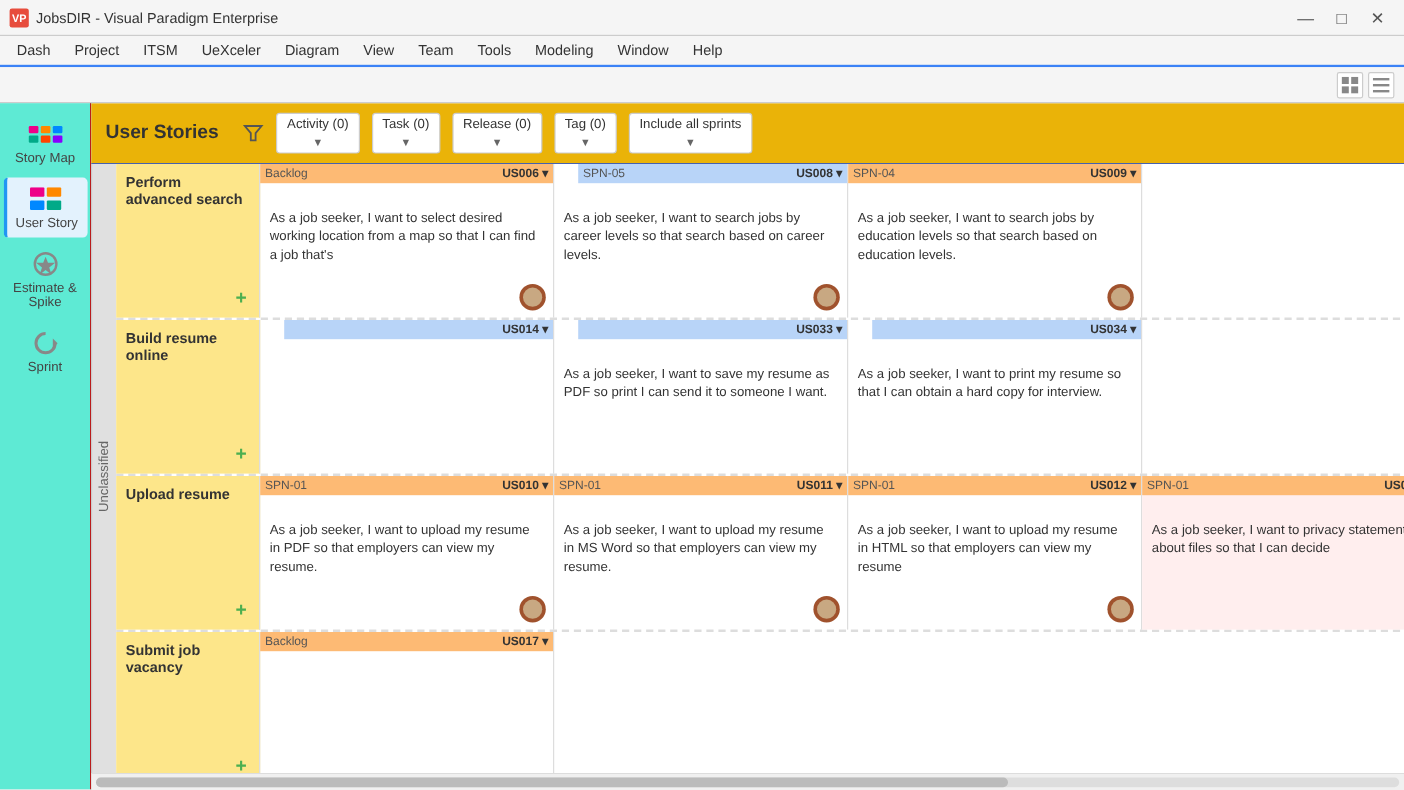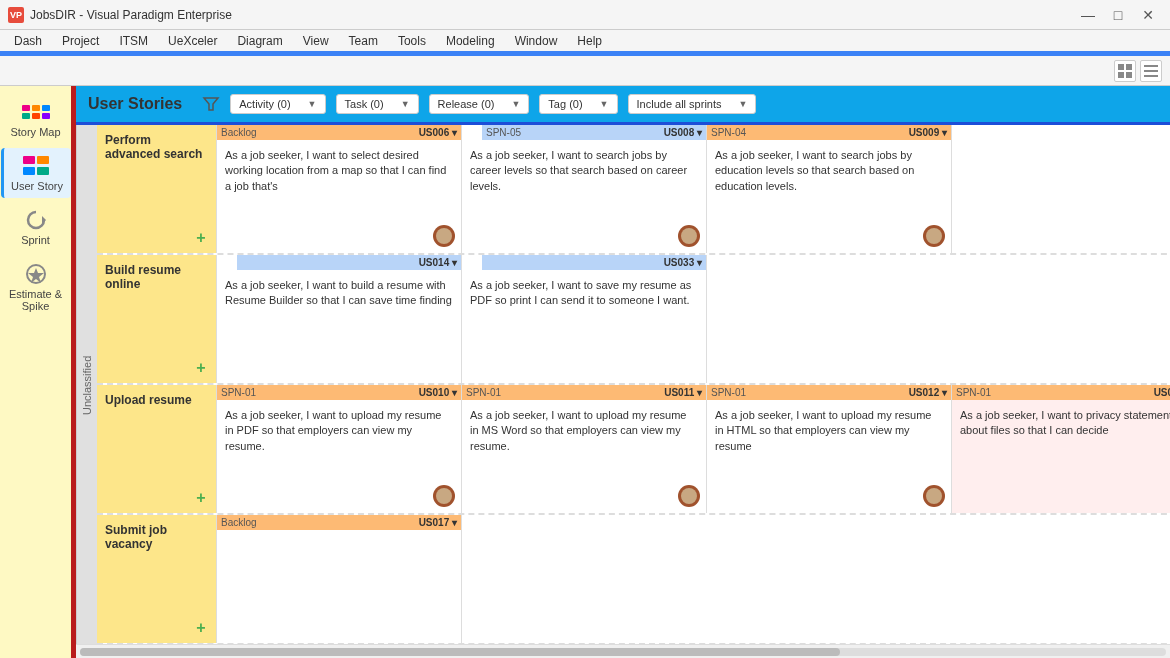--- a/index.html
+++ b/index.html
@@ -16,21 +16,21 @@
       justify-content: space-between;
     }
     .title-bar-left { display: flex; align-items: center; gap: 6px; font-size: 12px; color: #333; }
     .title-bar-icon { width: 16px; height: 16px; background: #e74c3c; border-radius: 2px; display: flex; align-items: center; justify-content: center; }
     .title-bar-controls { display: flex; gap: 2px; }
     .title-btn { width: 28px; height: 20px; background: none; border: none; cursor: pointer; font-size: 14px; color: #555; display: flex; align-items: center; justify-content: center; }
 
     
     .menu-bar {
       background: #f5f5f5;
-      border-bottom: 5px solid #3b82f6;
+      border-bottom: 2px solid #3b82f6;
       height: 26px;
       display: flex;
       align-items: center;
       padding: 0 4px;
     }
     .menu-item {
       padding: 3px 10px;
       font-size: 12px;
       color: #333;
       cursor: pointer;
@@ -51,22 +51,22 @@
 
     
     .main-layout {
       display: flex;
       height: calc(658px - 30px - 26px - 30px);
     }
 
     
     .sidebar {
       width: 76px;
-      background: #fef9c3;
-      border-right: 5px solid #b91c1c;
+      background: #5eead4;
+      border-right: 1px solid #b91c1c;
       display: flex;
       flex-direction: column;
       align-items: center;
       padding: 8px 0;
       gap: 4px;
     }
     .sidebar-item {
       display: flex;
       flex-direction: column;
       align-items: center;
@@ -93,39 +93,40 @@
     
     .content-area {
       flex: 1;
       display: flex;
       flex-direction: column;
       overflow: hidden;
     }
 
     
     .content-header {
-      background: #0ea5e9;
-      border-bottom: 3px solid #1d4ed8;
+      background: #eab308;
+      border-bottom: 1px solid #1d4ed8;
       padding: 8px 12px;
       display: flex;
       align-items: center;
       gap: 10px;
     }
     .page-title { font-size: 16px; font-weight: bold; color: #333; margin-right: 10px; }
     .filter-btn {
       display: flex;
       align-items: center;
-      gap: 17px;
+      gap: 4px;
       padding: 3px 8px;
       border: 1px solid #ccc;
       border-radius: 3px;
       background: white;
       cursor: pointer;
       font-size: 11px;
       color: #333;
+      flex-direction: column;
     }
     .filter-btn .arrow { font-size: 9px; color: #666; }
 
     
     .grid-container {
       flex: 1;
       overflow-y: auto;
       overflow-x: auto;
       background: white;
     }
@@ -192,21 +193,21 @@
       justify-content: space-between;
       align-items: center;
       padding: 2px 4px;
       font-size: 10px;
     }
     .card-header.pink { background: #fdba74; }
     .card-header.blue { background: #b8d4f8; margin-left: 20px; }
     .sprint-tag { color: #555; font-size: 10px; }
     .us-tag { color: #333; font-size: 10px; font-weight: 600; }
     .card-body {
-      padding: 8px 8px;
+      padding: 22px 8px;
       font-size: 11px;
       color: #333;
       line-height: 1.4;
       min-height: 90px;
     }
     .avatar {
       width: 22px;
       height: 22px;
       border-radius: 50%;
       background: #a0522d;
@@ -330,35 +331,35 @@
           <rect x="0" y="0" width="12" height="8" rx="1" fill="#e08"></rect>
           <rect x="14" y="0" width="12" height="8" rx="1" fill="#f80"></rect>
           <rect x="0" y="11" width="12" height="8" rx="1" fill="#08f"></rect>
           <rect x="14" y="11" width="12" height="8" rx="1" fill="#0a8"></rect>
         </svg>
       </div>
       <span class="sidebar-label">User Story</span>
     </div>
     <div class="sidebar-item">
       <div class="sidebar-icon">
+        <svg width="28" height="20" viewBox="0 0 28 20">
+          <circle cx="14" cy="10" r="9" fill="none" stroke="#888" stroke-width="2"></circle>
+          <path d="M14 4 L16 9 L22 9 L17 13 L19 19 L14 15 L9 19 L11 13 L6 9 L12 9 Z" fill="#888"></path>
+        </svg>
+      </div>
+      <span class="sidebar-label">Estimate &amp; Spike</span>
+    </div>
+    <div class="sidebar-item">
+      <div class="sidebar-icon">
         <svg width="24" height="24" viewBox="0 0 24 24">
           <path d="M12 4 C7.6 4 4 7.6 4 12 C4 16.4 7.6 20 12 20 C16.4 20 20 16.4 20 12" fill="none" stroke="#888" stroke-width="2.5"></path>
           <polygon points="18,8 22,12 18,16" fill="#888"></polygon>
         </svg>
       </div>
       <span class="sidebar-label">Sprint</span>
-    </div>
-    <div class="sidebar-item">
-      <div class="sidebar-icon">
-        <svg width="28" height="20" viewBox="0 0 28 20">
-          <circle cx="14" cy="10" r="9" fill="none" stroke="#888" stroke-width="2"></circle>
-          <path d="M14 4 L16 9 L22 9 L17 13 L19 19 L14 15 L9 19 L11 13 L6 9 L12 9 Z" fill="#888"></path>
-        </svg>
-      </div>
-      <span class="sidebar-label">Estimate &amp; Spike</span>
     </div>
   </div>
 
   <div class="content-area">
 
     <div class="content-header">
       <span class="page-title">User Stories</span>
       <svg width="18" height="18" viewBox="0 0 18 18">
         <path d="M2 3 L16 3 L11 9 L11 15 L7 15 L7 9 Z" fill="none" stroke="#555" stroke-width="1.5"></path>
       </svg>
@@ -440,31 +441,37 @@
             <div class="story-name-cell">
               <span>Build resume online</span>
               <button class="add-btn">+</button>
             </div>
             <div class="cards-area">
               <div class="card">
                 <div class="card-header blue">
                   <span class="sprint-tag"></span>
                   <span class="us-tag">US014 ▾</span>
                 </div>
-                <div class="card-body">
-                  As a job seeker, I want to build a resume with Resume Builder so that I can save time finding
-                </div>
               </div>
               <div class="card">
                 <div class="card-header blue">
                   <span class="sprint-tag"></span>
                   <span class="us-tag">US033 ▾</span>
                 </div>
                 <div class="card-body">
                   As a job seeker, I want to save my resume as PDF so print I can send it to someone I want.
+                </div>
+              </div>
+              <div class="card">
+                <div class="card-header blue">
+                  <span class="sprint-tag"></span>
+                  <span class="us-tag">US034 ▾</span>
+                </div>
+                <div class="card-body">
+                  As a job seeker, I want to print my resume so that I can obtain a hard copy for interview.
                 </div>
               </div>
             </div>
           </div>
 
           <div class="story-row">
             <div class="story-name-cell">
               <span>Upload resume</span>
               <button class="add-btn">+</button>
             </div>

